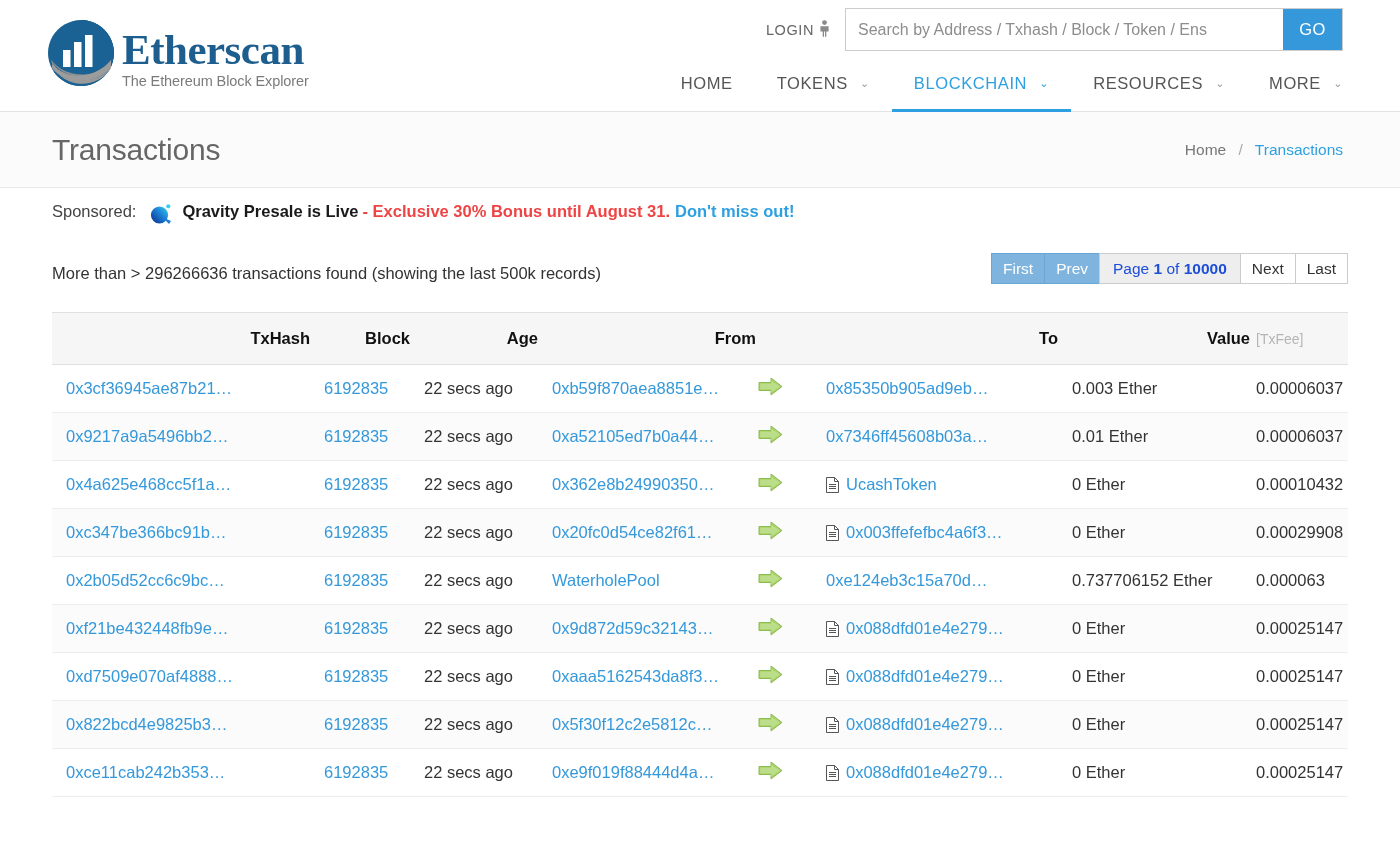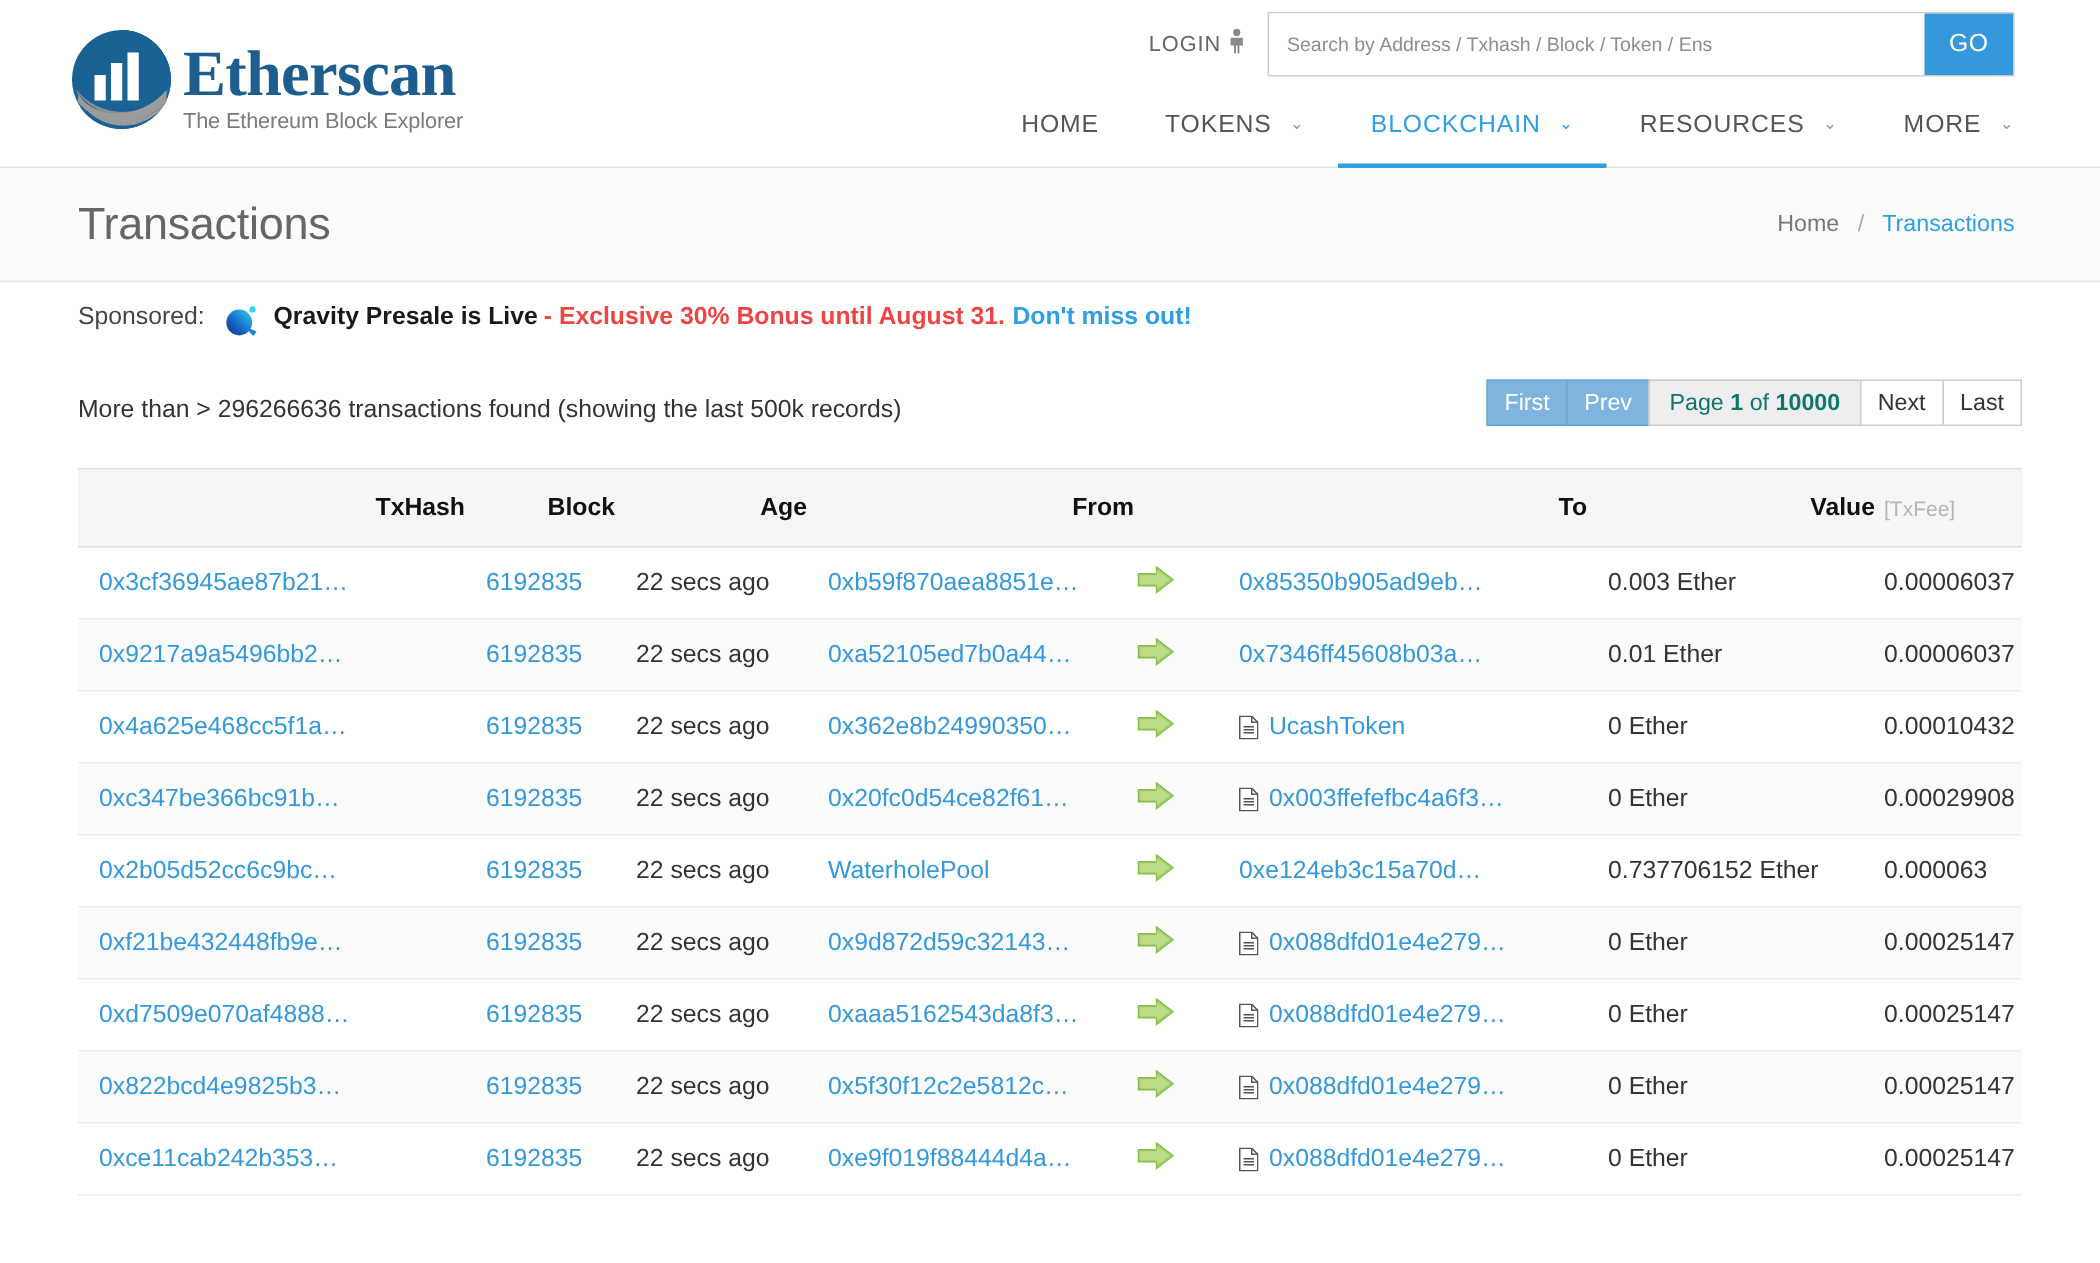--- a/index.html
+++ b/index.html
@@ -83,21 +83,21 @@
     border: 1px solid #ccc;
     background: #fff;
   }
   .search-input {
     width: 437px;
     height: 41px;
     border: none;
     outline: none;
     padding: 0 12px;
     font-family: "Liberation Sans", sans-serif;
-    font-size: 13px;
+    font-size: 16px;
     color: #555;
     background: #fff;
   }
   .search-input::placeholder { color: #8d8d8d; }
   .go-btn {
     width: 59px;
     height: 41px;
     background: #3498db;
     color: #ffffff;
     border: none;
@@ -227,21 +227,21 @@
   }
   .pg-btn.disabled {
     background: #7eb4dd;
     border-color: #6aa6d4;
     color: #ffffff;
     cursor: default;
   }
   .pg-info {
     background: #eeeeee;
     border-color: #ccc;
-    color: #0f766e;
+    color: #1d4ed8;
     cursor: default;
     padding: 0 13px;
   }
   .pg-info b { font-weight: 700; }
 
   
   .table-wrap { margin-top: 12px; }
   table.tx {
     width: 1296px;
     border-collapse: collapse;

